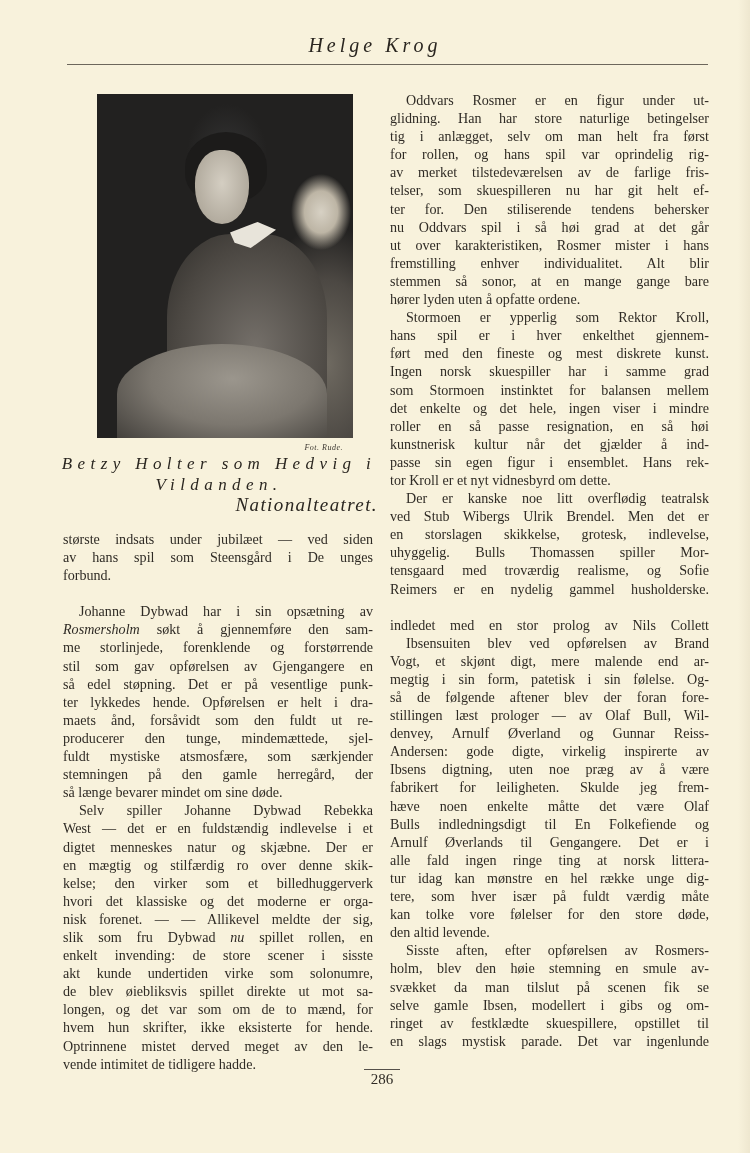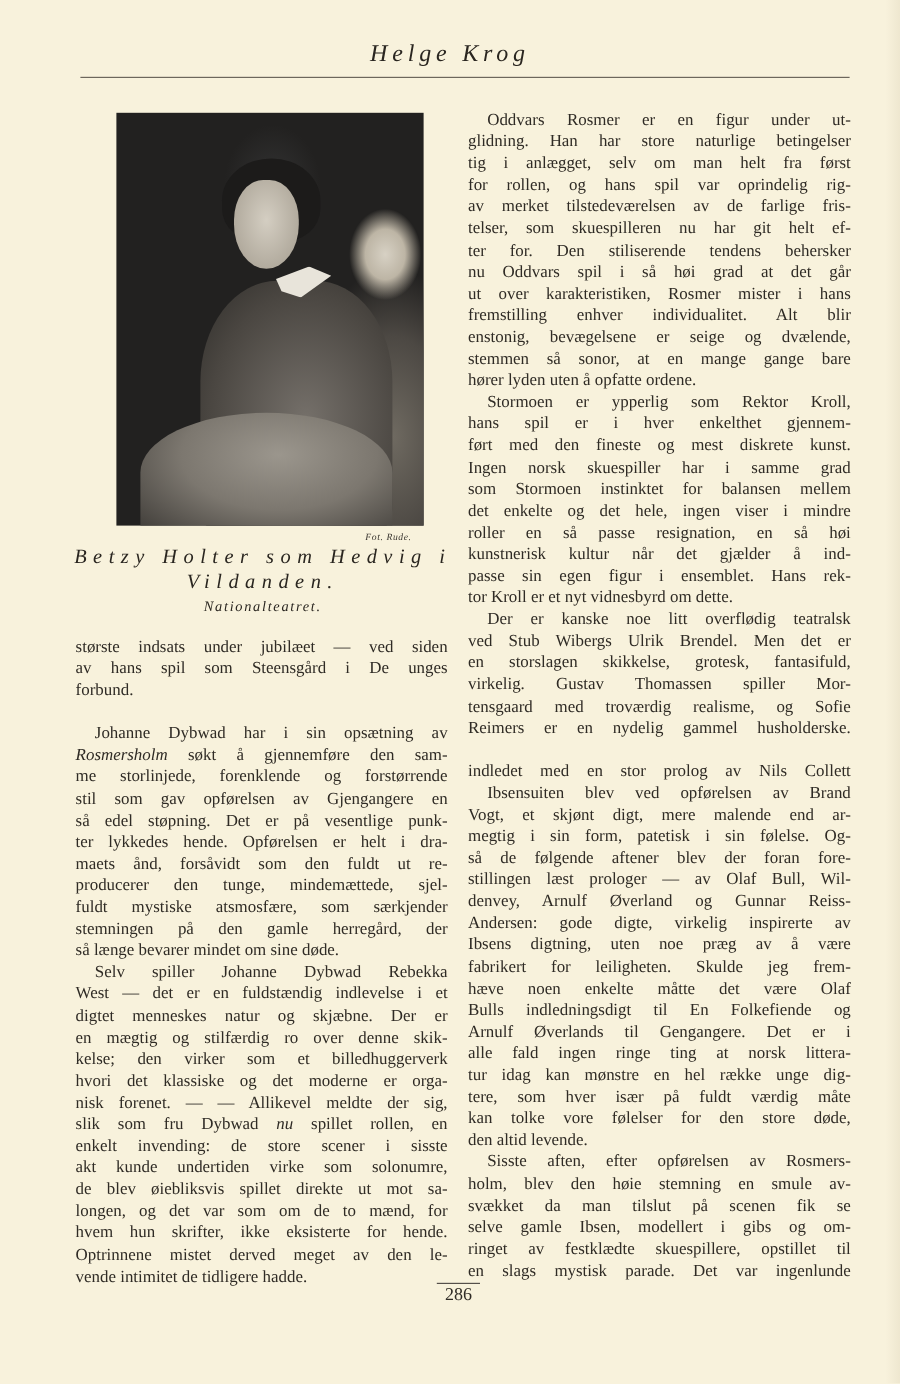--- a/index.html
+++ b/index.html
@@ -109,24 +109,25 @@
       color: #2a2620;
       font-family: Liberation Serif, serif;
     }
     .caption .line1, .caption .line2 {
       font-size: 17px;
       letter-spacing: 5.4px;
       line-height: 21px;
       display: block;
     }
     .caption .line3 {
-      font-size: 12px;
+      font-size: 19px;
       letter-spacing: 1.4px;
       line-height: 20px;
       display: block;
+      text-align: right;
     }
     .col {
       position: absolute;
       font-size: 14.1px;
       line-height: 18.1px;
       color: #2f2b25;
     }
     .col-left {
       left: 63px;
       width: 310px;
@@ -241,41 +242,40 @@
     <span class="ln indent">Oddvars Rosmer er en figur under ut-</span>
     <span class="ln">glidning. Han har store naturlige betingelser</span>
     <span class="ln">tig i anlægget, selv om man helt fra først</span>
     <span class="ln">for rollen, og hans spil var oprindelig rig-</span>
     <span class="ln">av merket tilstedeværelsen av de farlige fris-</span>
     <span class="ln">telser, som skuespilleren nu har git helt ef-</span>
     <span class="ln">ter for. Den stiliserende tendens behersker</span>
     <span class="ln">nu Oddvars spil i så høi grad at det går</span>
     <span class="ln">ut over karakteristiken, Rosmer mister i hans</span>
     <span class="ln">fremstilling enhver individualitet. Alt blir</span>
-    <span class="ln">enstonig, bevægelsene er seige og dvælende,</span>
     <span class="ln">stemmen så sonor, at en mange gange bare</span>
     <span class="ln last">hører lyden uten å opfatte ordene.</span>
   </div>
   <div>
     <span class="ln indent">Stormoen er ypperlig som Rektor Kroll,</span>
     <span class="ln">hans spil er i hver enkelthet gjennem-</span>
     <span class="ln">ført med den fineste og mest diskrete kunst.</span>
     <span class="ln">Ingen norsk skuespiller har i samme grad</span>
     <span class="ln">som Stormoen instinktet for balansen mellem</span>
     <span class="ln">det enkelte og det hele, ingen viser i mindre</span>
     <span class="ln">roller en så passe resignation, en så høi</span>
     <span class="ln">kunstnerisk kultur når det gjælder å ind-</span>
     <span class="ln">passe sin egen figur i ensemblet. Hans rek-</span>
     <span class="ln last">tor Kroll er et nyt vidnesbyrd om dette.</span>
   </div>
   <div>
     <span class="ln indent">Der er kanske noe litt overflødig teatralsk</span>
     <span class="ln">ved Stub Wibergs Ulrik Brendel. Men det er</span>
-    <span class="ln">en storslagen skikkelse, grotesk, fantasifuld,</span>
-    <span class="ln">virkelig. Gustav Thomassen spiller Mor-</span>
+    <span class="ln">en storslagen skikkelse, grotesk, indlevelse,</span>
+    <span class="ln">uhyggelig. Bulls Thomassen spiller Mor-</span>
     <span class="ln">tensgaard med troværdig realisme, og Sofie</span>
     <span class="ln">Reimers er en nydelig gammel husholderske.</span>
   </div>
   <span class="gap"></span>
   <div>
     <span class="ln">indledet med en stor prolog av Nils Collett</span>
     <span class="ln indent">Ibsensuiten blev ved opførelsen av Brand</span>
     <span class="ln">Vogt, et skjønt digt, mere malende end ar-</span>
     <span class="ln">megtig i sin form, patetisk i sin følelse. Og-</span>
     <span class="ln">så de følgende aftener blev der foran fore-</span>

